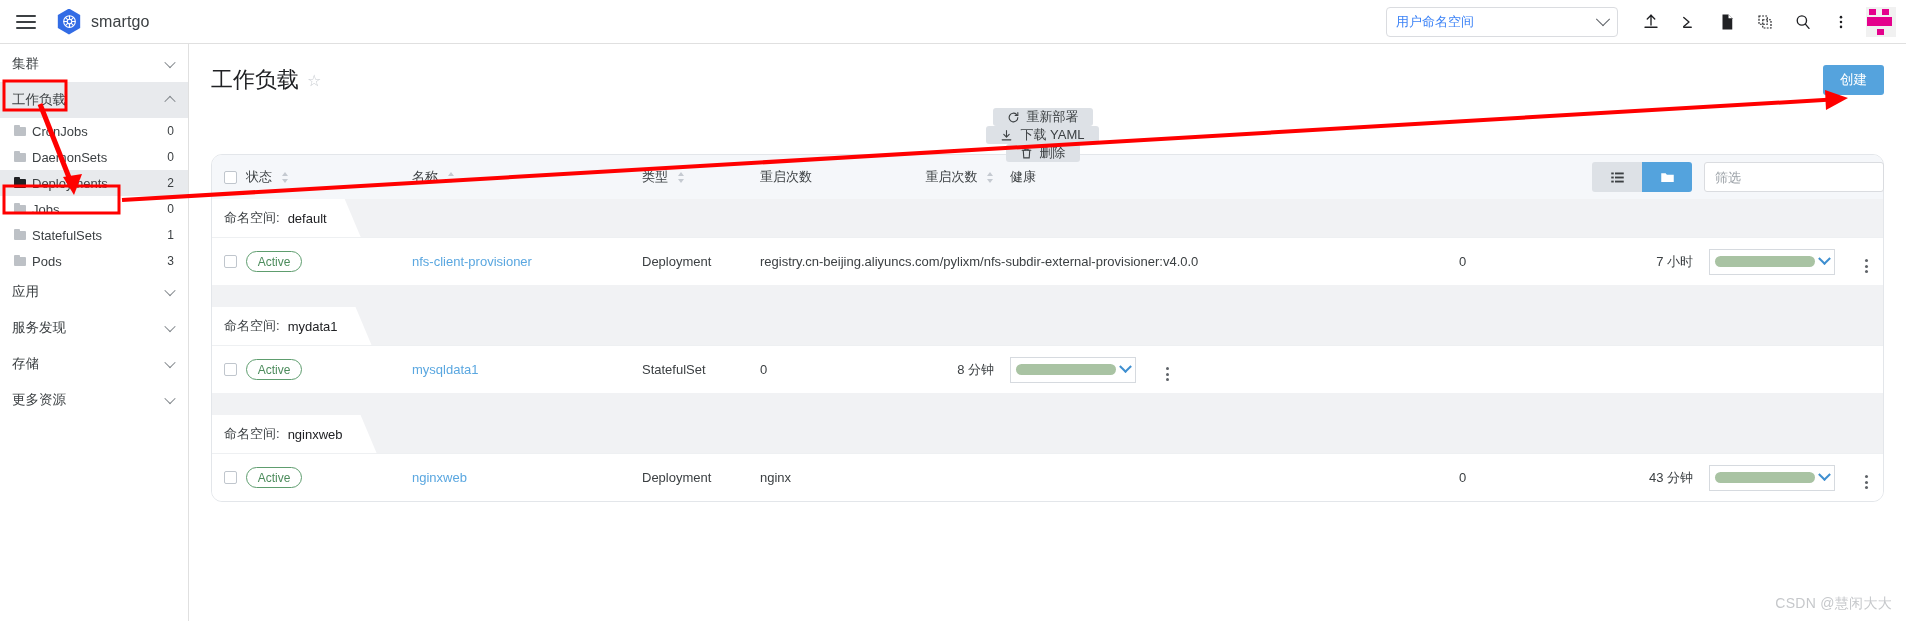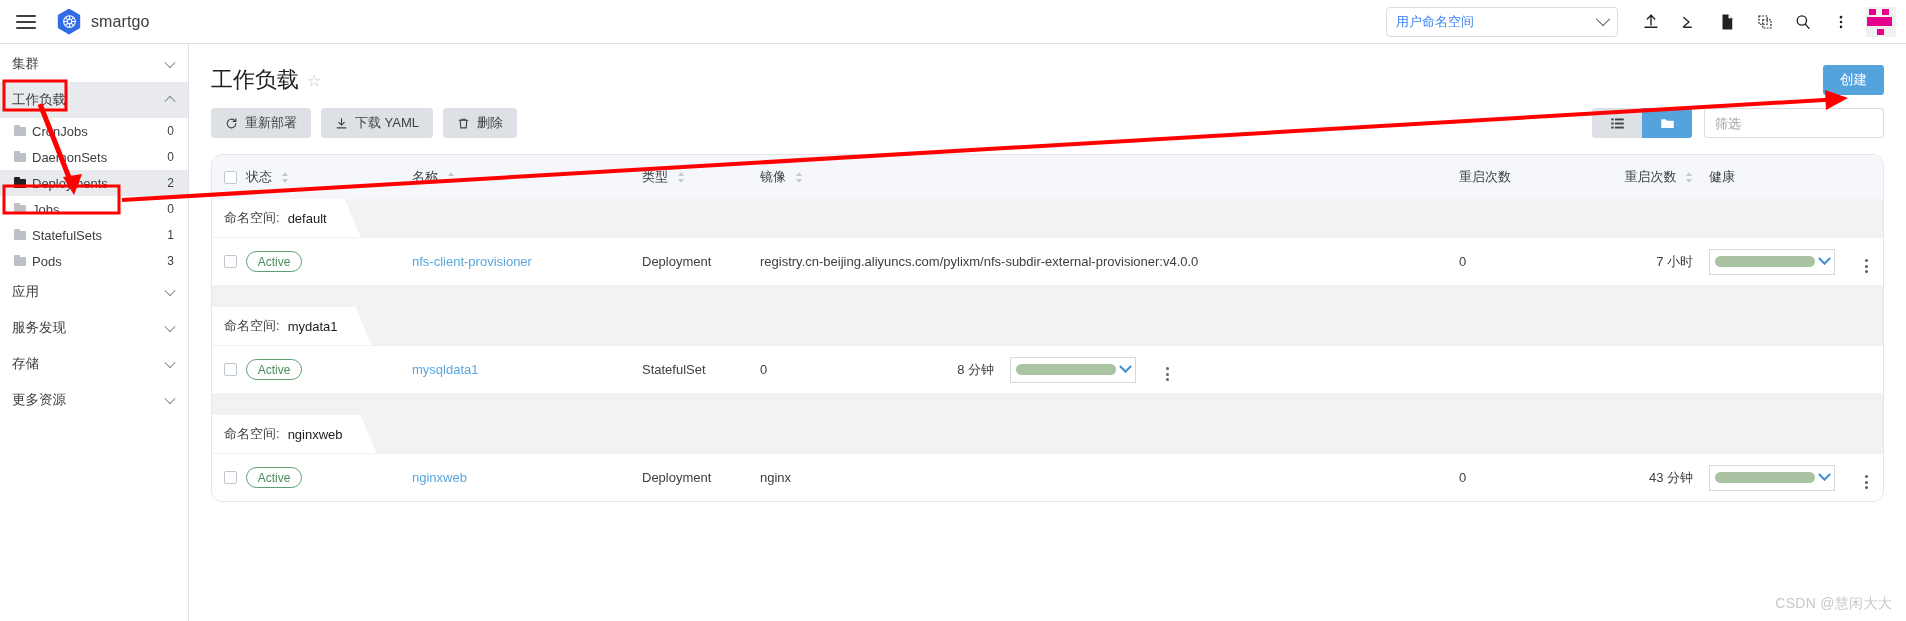--- a/index.html
+++ b/index.html
@@ -163,22 +163,23 @@
     border: none;
     border-radius: 3px;
     font-size: 13.5px;
     height: 30px;
     padding: 0 17px;
     cursor: pointer;
     font-family: inherit;
   }
 
   .toolbar {
-    display: flex; align-items: flex-start;
+    display: flex; align-items: center;
     height: 46px;
+    flex-direction: column;
   }
   .tbtn {
     height: 30px;
     background: #dde1e6;
     border: none;
     border-radius: 3px;
     font-size: 13px;
     color: #3c4043;
     padding: 0 14px;
     margin-right: 10px;
@@ -534,24 +535,20 @@
           <span class="sorter"></span>
         </div>
         <div class="c-name">
           <span>名称</span>
           <span class="sorter"></span>
         </div>
         <div class="c-type">
           <span>类型</span>
           <span class="sorter"></span>
         </div>
-        <div class="c-image">
-          <span>镜像</span>
-          <span class="sorter"></span>
-        </div>
         <div class="c-restart">
           <span>重启次数</span>
         </div>
         <div class="c-age">
           <span>重启次数</span>
           <span class="sorter"></span>
         </div>
         <div class="c-health">
           <span>健康</span>
         </div>

